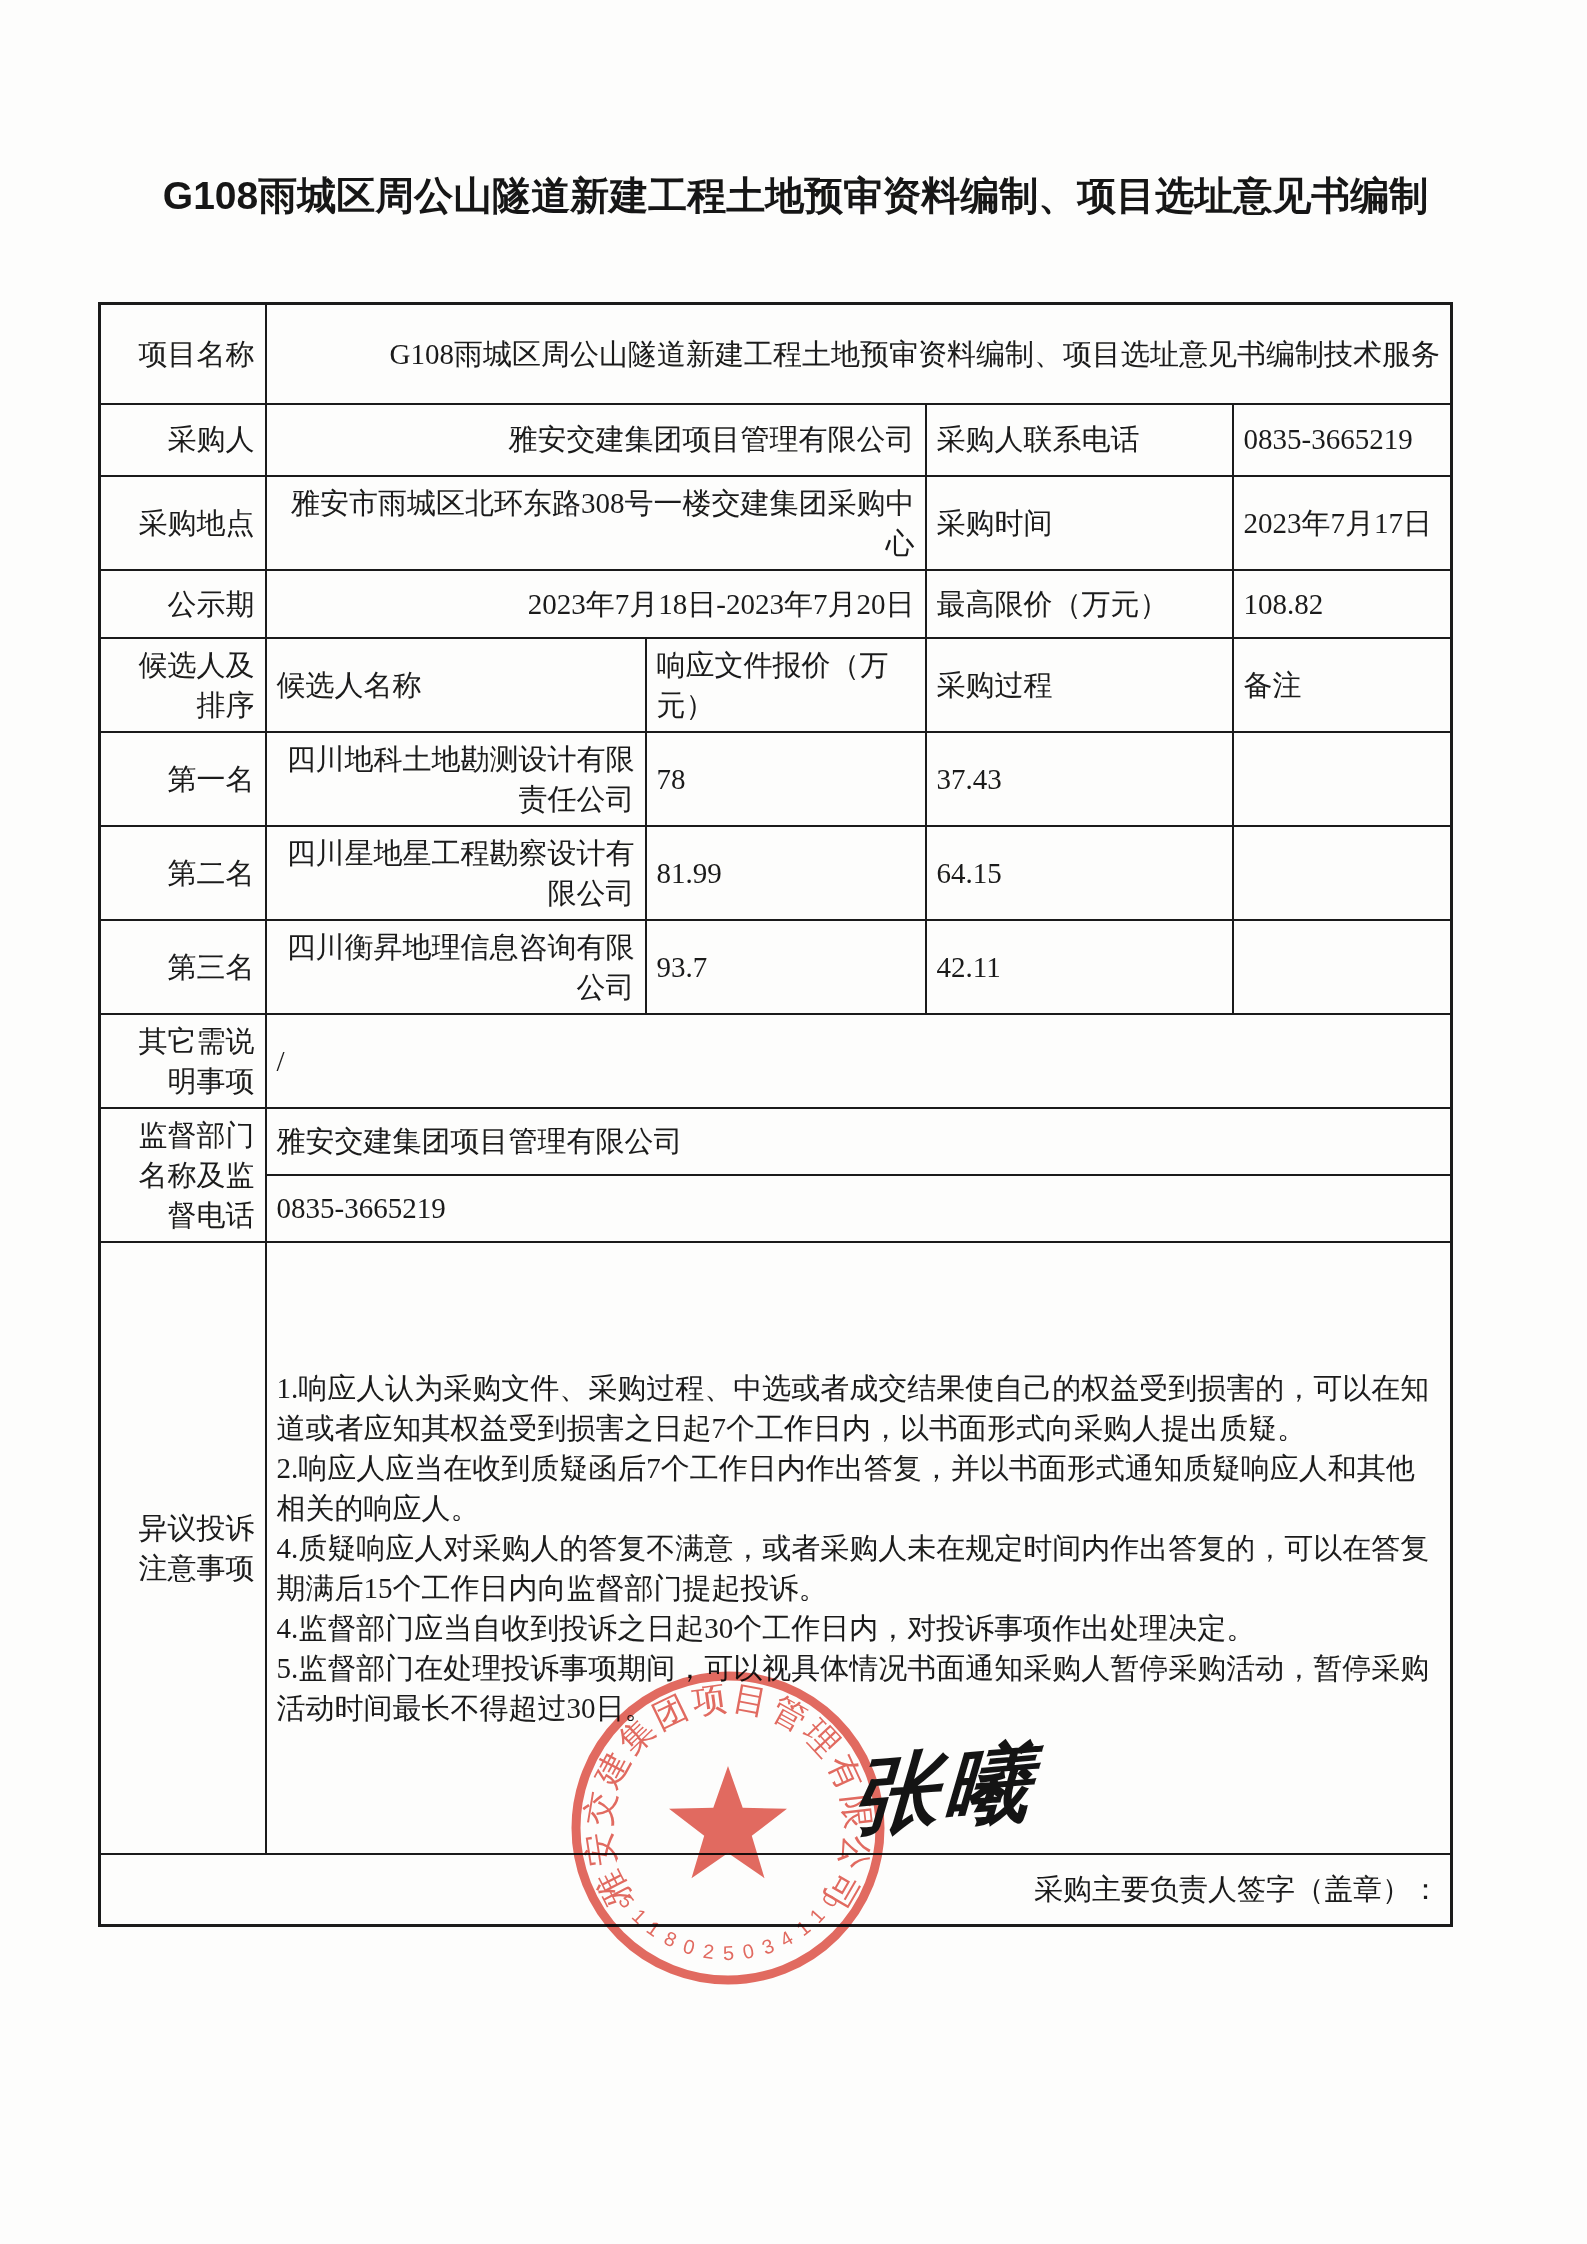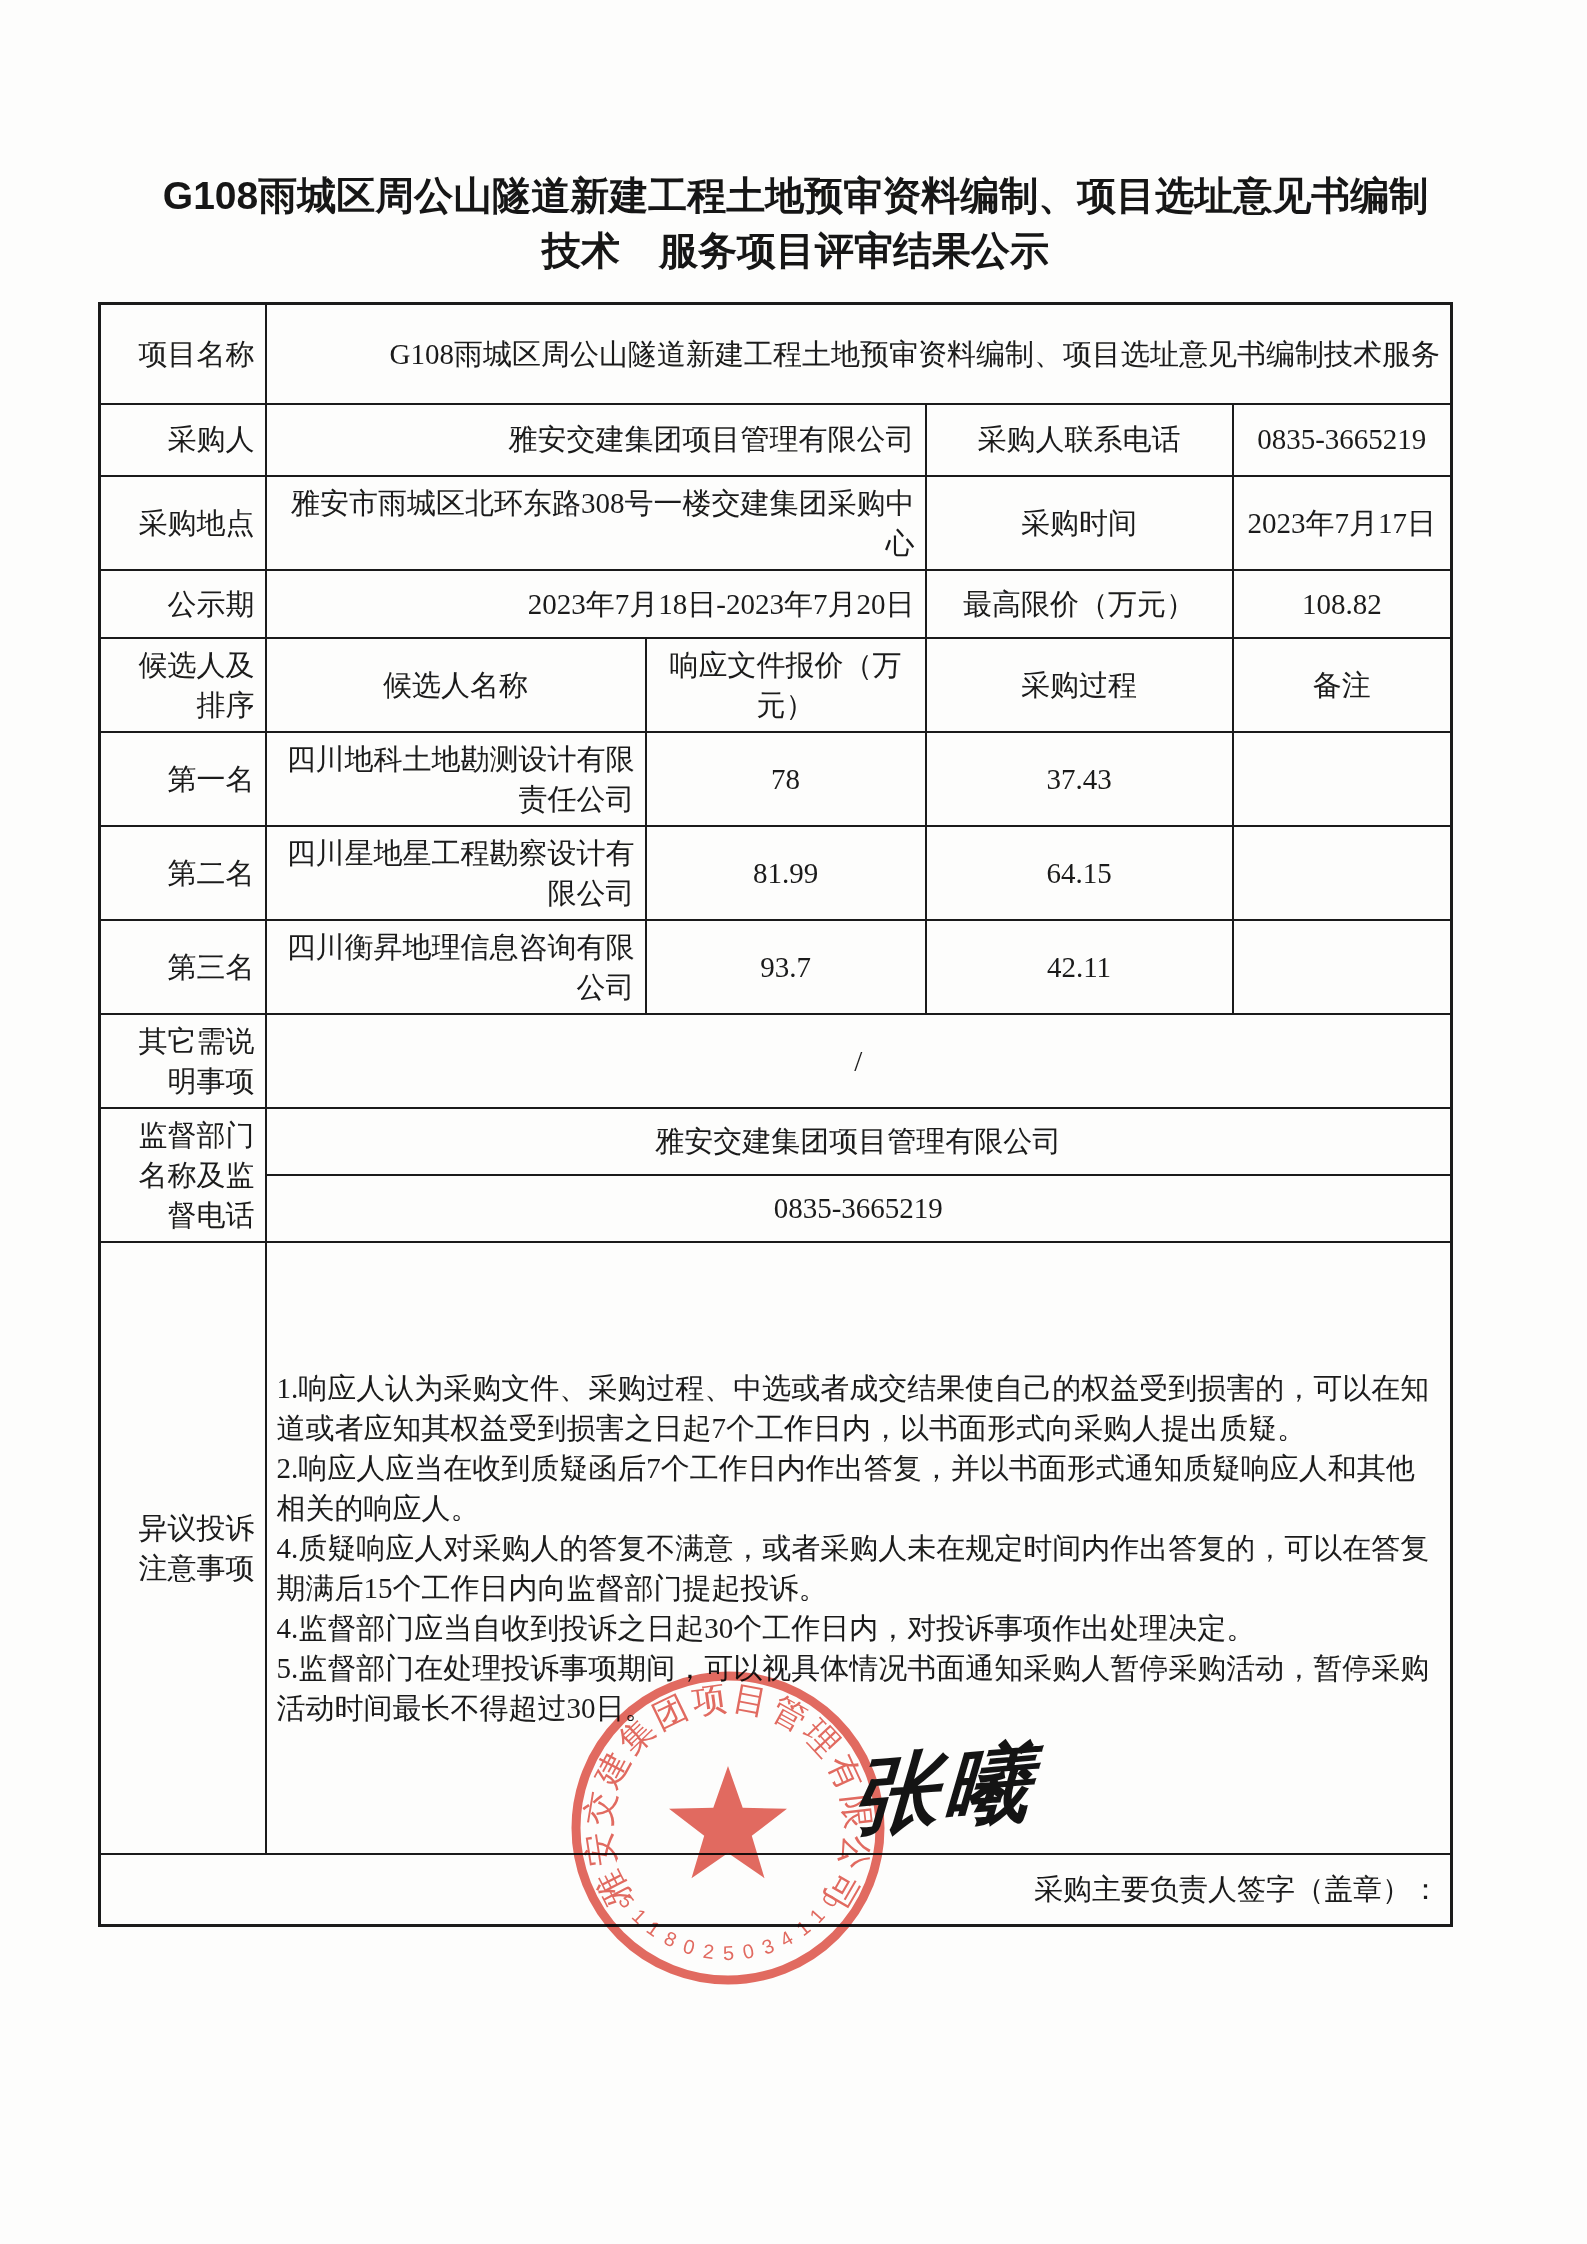--- a/index.html
+++ b/index.html
@@ -26,21 +26,21 @@
     border:3px solid #1b1b1b;
     font-size:29px;
   }
   table.main td{
     border:2px solid #1b1b1b;
     padding:6px 10px;
     vertical-align:middle;
     line-height:1.38;
     word-break:break-all;
   }
-  td.center{text-align:center;}
+  td.center{text-align:left;}
   td.label{text-align:right;}
   td.label-center{text-align:right;}
   .h-project{height:100px;}
   .h-purchaser{height:72px;}
   .h-location{height:84px;}
   .h-publicity{height:68px;}
   .h-chead{height:74px;}
   .h-cand{height:76px;}
   .h-other{height:74px;}
   .h-sup{height:64px;}
@@ -70,21 +70,20 @@
     pointer-events:none;
   }
 </style>
 </head>
 <body>
 
 <div class="page">
 
   <div class="doc-title">
     <div>G108雨城区周公山隧道新建工程土地预审资料编制、项目选址意见书编制</div>
-    <div>技术　服务项目评审结果公示</div>
   </div>
 
   <table class="main">
     <colgroup>
       <col style="width:166px">
         <col style="width:380px">
         <col style="width:280px">
         <col style="width:307px">
         <col style="width:219px">
     </colgroup>

